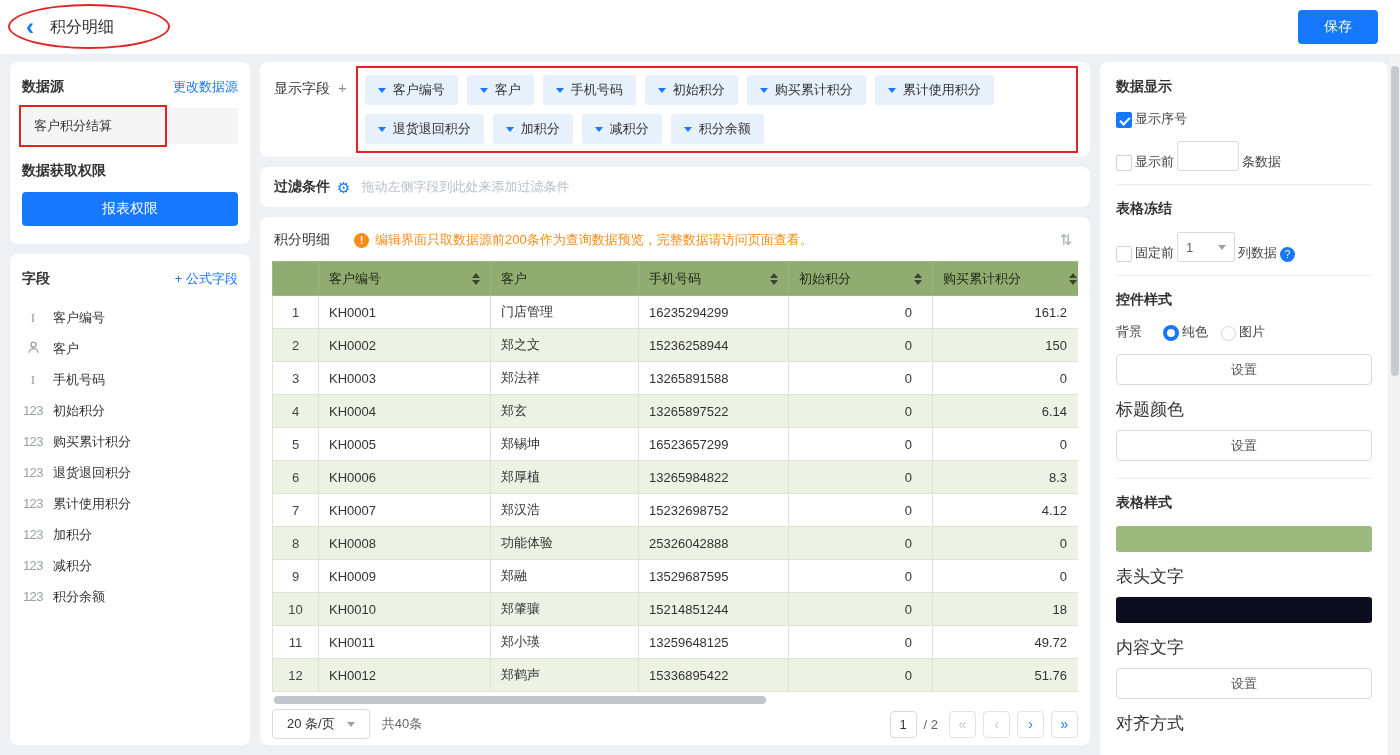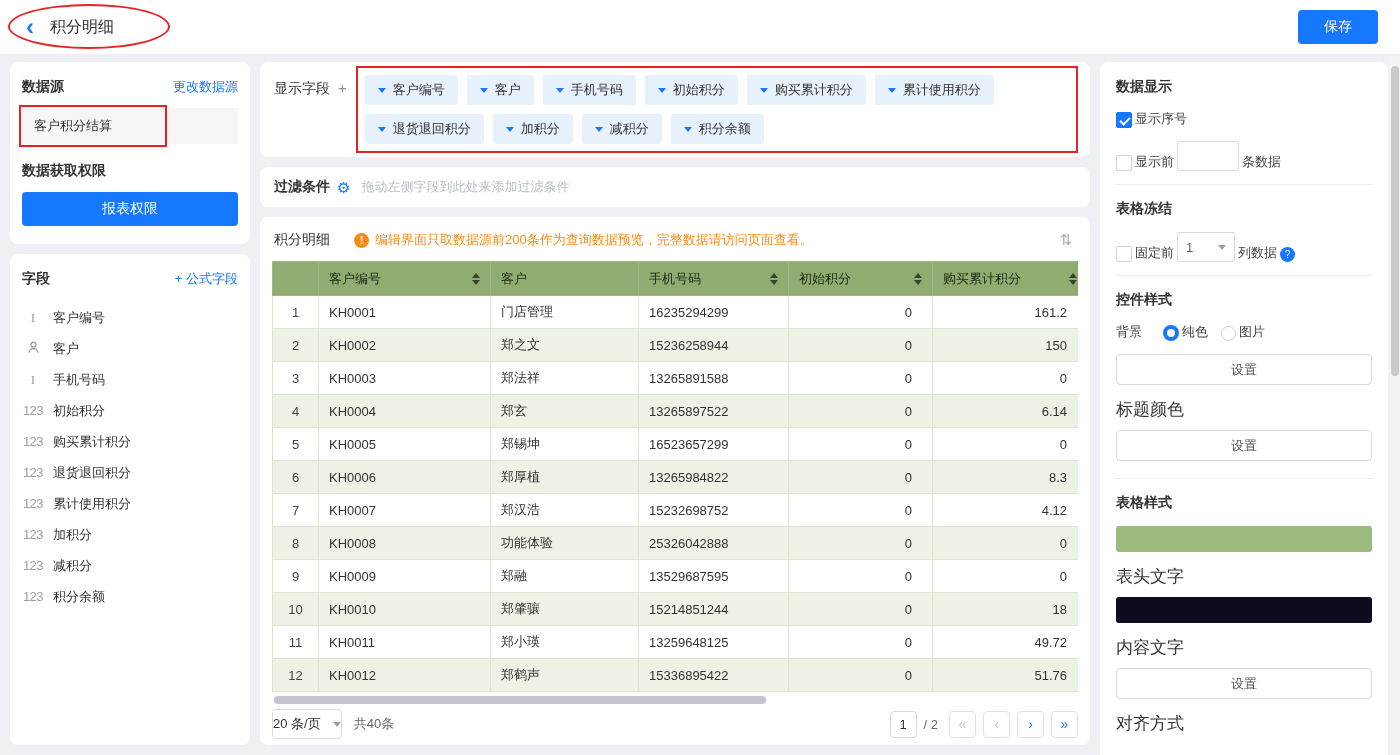--- a/index.html
+++ b/index.html
@@ -65,21 +65,21 @@
   .sort i{width:0;height:0;border-left:4px solid transparent;border-right:4px solid transparent;display:block;}
   .sort .up{border-bottom:5px solid #39452a;}
   .sort .down{border-top:5px solid #39452a;}
   tbody td{height:33px;font-size:13px;color:#333;padding:0 10px;border:1px solid #dde5d1;background:#fff;overflow:hidden;white-space:nowrap;}
   tbody tr.alt td{background:var(--row-alt);}
   td.idx{text-align:center;color:#444;}
   td.num{text-align:right;padding-right:20px;}
   .hscroll{height:10px;background:#f2f3f5;border-radius:5px;margin-top:3px;position:relative;width:100%;cursor:pointer;}
   .hthumb{position:absolute;left:2px;top:1px;height:8px;width:61%;background:#c3c7cd;border-radius:4px;}
   .pager{display:flex;align-items:center;margin-top:14px;gap:12px;}
-  .psize{border:1px solid #d9d9d9;border-radius:4px;height:30px;display:flex;align-items:center;padding:0 0;gap:12px;font-size:13px;color:#333;cursor:pointer;background:#fff;}
+  .psize{border:1px solid #d9d9d9;border-radius:4px;height:30px;display:flex;align-items:center;padding:0 14px;gap:12px;font-size:13px;color:#333;cursor:pointer;background:#fff;}
   .dcaret{width:0;height:0;border-left:4px solid transparent;border-right:4px solid transparent;border-top:5px solid #9aa0a6;}
   .ptotal{color:#666;font-size:13px;}
   .pager-right{margin-left:auto;display:flex;align-items:center;gap:7px;}
   .pbox{width:27px;height:27px;border:1px solid #d9d9d9;border-radius:4px;display:flex;align-items:center;justify-content:center;font-size:13px;color:#333;background:#fff;cursor:pointer;}
   .pslash{color:#666;font-size:13px;margin-right:4px;}
   .navbtn{width:27px;height:27px;border:1px solid #e0e2e6;border-radius:4px;background:#fff;font-size:14px;display:flex;align-items:center;justify-content:center;cursor:pointer;line-height:1;padding:0;}
   .navbtn.disabled{color:#c3c7cd;}
   .navbtn.active{color:var(--accent);}
   
   .col-right{width:288px;flex:none;}

